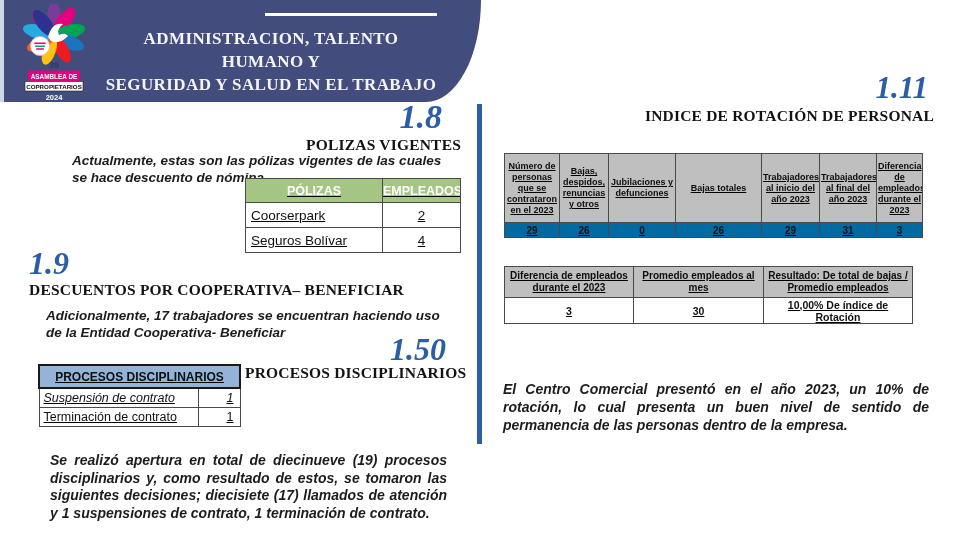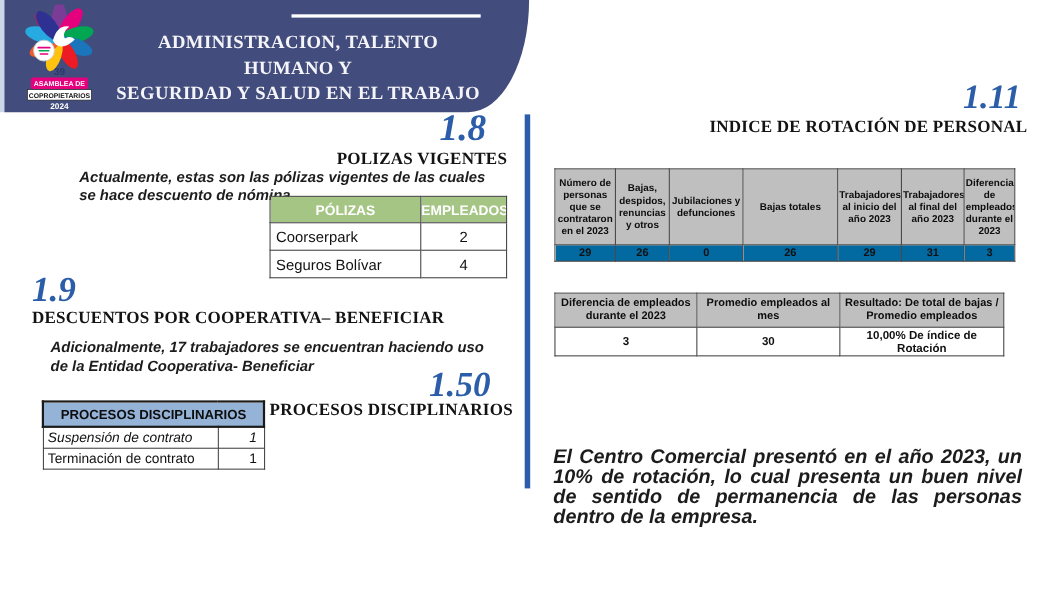--- a/index.html
+++ b/index.html
@@ -24,21 +24,21 @@
   .sect-title { position:absolute; color:#131313; font-family:"Liberation Serif", serif;
                 font-weight:bold; font-size:15.5px; letter-spacing:.2px; white-space:nowrap; }
   .para { position:absolute; color:#1c1c1c; font-style:italic; font-weight:600;
           font-size:13.5px; line-height:17px; }
   .just { text-align:justify; }
 
   
   .divider { position:absolute; left:477px; top:104px; width:5px; height:340px; background:#2b5da8; }
 
   
-  table { border-collapse:collapse; table-layout:fixed; }
+  table { border-collapse:collapse; table-layout:fixed;text-decoration:underline; }
   td, th { border:1px solid #4a4a4a; overflow:hidden; }
 
   .polizas-tbl { position:absolute; left:245px; top:178px; width:215px; }
   .polizas-tbl th { background:#a5c585; color:#ffffff; font-size:12.5px; font-weight:bold;
                     height:24px; text-align:center; }
   .polizas-tbl td { height:25px; font-size:13.5px; color:#111; background:#fff; padding-left:5px; }
   .polizas-tbl td.val { text-align:center; padding-left:0; }
 
   .proc-tbl { position:absolute; left:38px; top:364px; width:201px; }
   .proc-tbl th { background:#95b3d7; color:#0d0d0d; font-size:12px; font-weight:bold;
@@ -145,20 +145,21 @@
       <td>Suspensión de contrato</td>
       <td class="val">1</td>
     </tr>
     <tr>
       <td>Terminación de contrato</td>
       <td class="val">1</td>
     </tr>
   </tbody>
     </table>
 
+  <div class="para just" style="left:50px; top:452px; width:397px; font-size:14px; line-height:17.5px; font-weight:700;">Se realizó apertura en total de diecinueve (19) procesos disciplinarios y, como resultado de estos, se tomaron las siguientes decisiones; diecisiete (17) llamados de atención y 1 suspensiones de contrato, 1 terminación de contrato.</div>
 
   <div class="num" style="left:838px; top:70px; width:90px; text-align:right; font-size:31px;">1.11</div>
   <div class="sect-title" style="left:604px; top:107px; width:330px; text-align:right;">INDICE DE ROTACIÓN DE PERSONAL</div>
 
   <table class="rot-tbl">
     <colgroup>
       <col style="width:55px">
         <col style="width:49px">
         <col style="width:67px">
         <col style="width:86px">
@@ -201,15 +202,15 @@
       <th>Resultado: De total de bajas / Promedio empleados</th>
     </tr>
     <tr>
       <td>3</td>
       <td>30</td>
       <td>10,00% De índice de Rotación</td>
     </tr>
   </tbody>
     </table>
 
-  <div class="para just" style="left:503px; top:406px; width:426px; font-size:18px; line-height:18px; font-weight:700;">El Centro Comercial presentó en el año 2023, un 10% de rotación, lo cual presenta un buen nivel de sentido de permanencia de las personas dentro de la empresa.</div>
+  <div class="para just" style="left:503px; top:380px; width:426px; font-size:14px; line-height:18px; font-weight:700;">El Centro Comercial presentó en el año 2023, un 10% de rotación, lo cual presenta un buen nivel de sentido de permanencia de las personas dentro de la empresa.</div>
 
 </div>
 
 </body></html>

